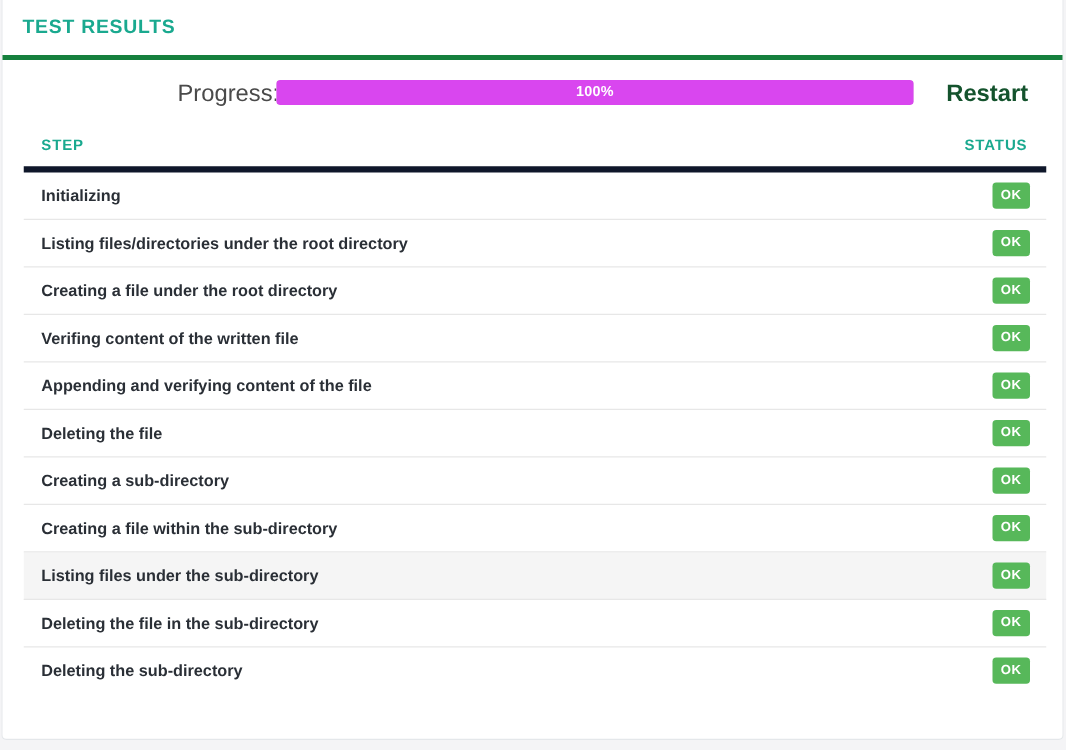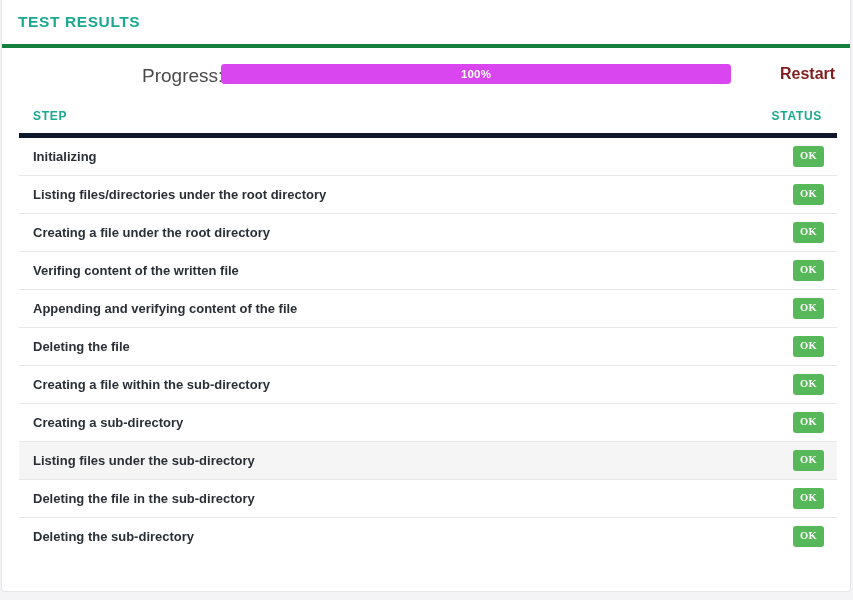--- a/index.html
+++ b/index.html
@@ -80,26 +80,25 @@
   .progress-fill span {
     font-size: 11.5px;
     font-weight: bold;
     color: #ffffff;
     letter-spacing: 0.2px;
   }
   .restart-link {
     position: absolute;
     left: 755px;
     top: 17px;
-    font-size: 16px;
-    font-weight: bold;
-    color: #7f1d1d;
+    font-size: 19px;
+    font-weight: bold;
+    color: #14532d;
     text-decoration: none;
     cursor: pointer;
-    margin-left: 23px;
   }
 
   
   .table-wrap {
     position: absolute;
     left: 17px;
     top: 101px;
     width: 818px;
   }
   table.results {
@@ -128,21 +127,20 @@
     color: #2a2f36;
     padding: 0 0 0 14px;
     height: 37px;
     border-bottom: 1px solid #e7e7e7;
     vertical-align: middle;
   }
   table.results tbody td.status-cell {
     text-align: right;
     padding-right: 13px;
     padding-left: 0;
-    font-family: Liberation Serif, serif;
   }
   table.results tbody tr:last-child td {
     border-bottom: none;
   }
   table.results tbody tr.hovered td {
     background: #f5f5f5;
   }
   .badge-ok {
     display: inline-block;
     background: #57b85a;
@@ -203,25 +201,25 @@
           </tr>
           <tr>
             <td>Appending and verifying content of the file</td>
             <td class="status-cell"><span class="badge-ok">OK</span></td>
           </tr>
           <tr>
             <td>Deleting the file</td>
             <td class="status-cell"><span class="badge-ok">OK</span></td>
           </tr>
           <tr>
+            <td>Creating a sub-directory</td>
+            <td class="status-cell"><span class="badge-ok">OK</span></td>
+          </tr>
+          <tr>
             <td>Creating a file within the sub-directory</td>
-            <td class="status-cell"><span class="badge-ok">OK</span></td>
-          </tr>
-          <tr>
-            <td>Creating a sub-directory</td>
             <td class="status-cell"><span class="badge-ok">OK</span></td>
           </tr>
           <tr class="hovered">
             <td>Listing files under the sub-directory</td>
             <td class="status-cell"><span class="badge-ok">OK</span></td>
           </tr>
           <tr>
             <td>Deleting the file in the sub-directory</td>
             <td class="status-cell"><span class="badge-ok">OK</span></td>
           </tr>

